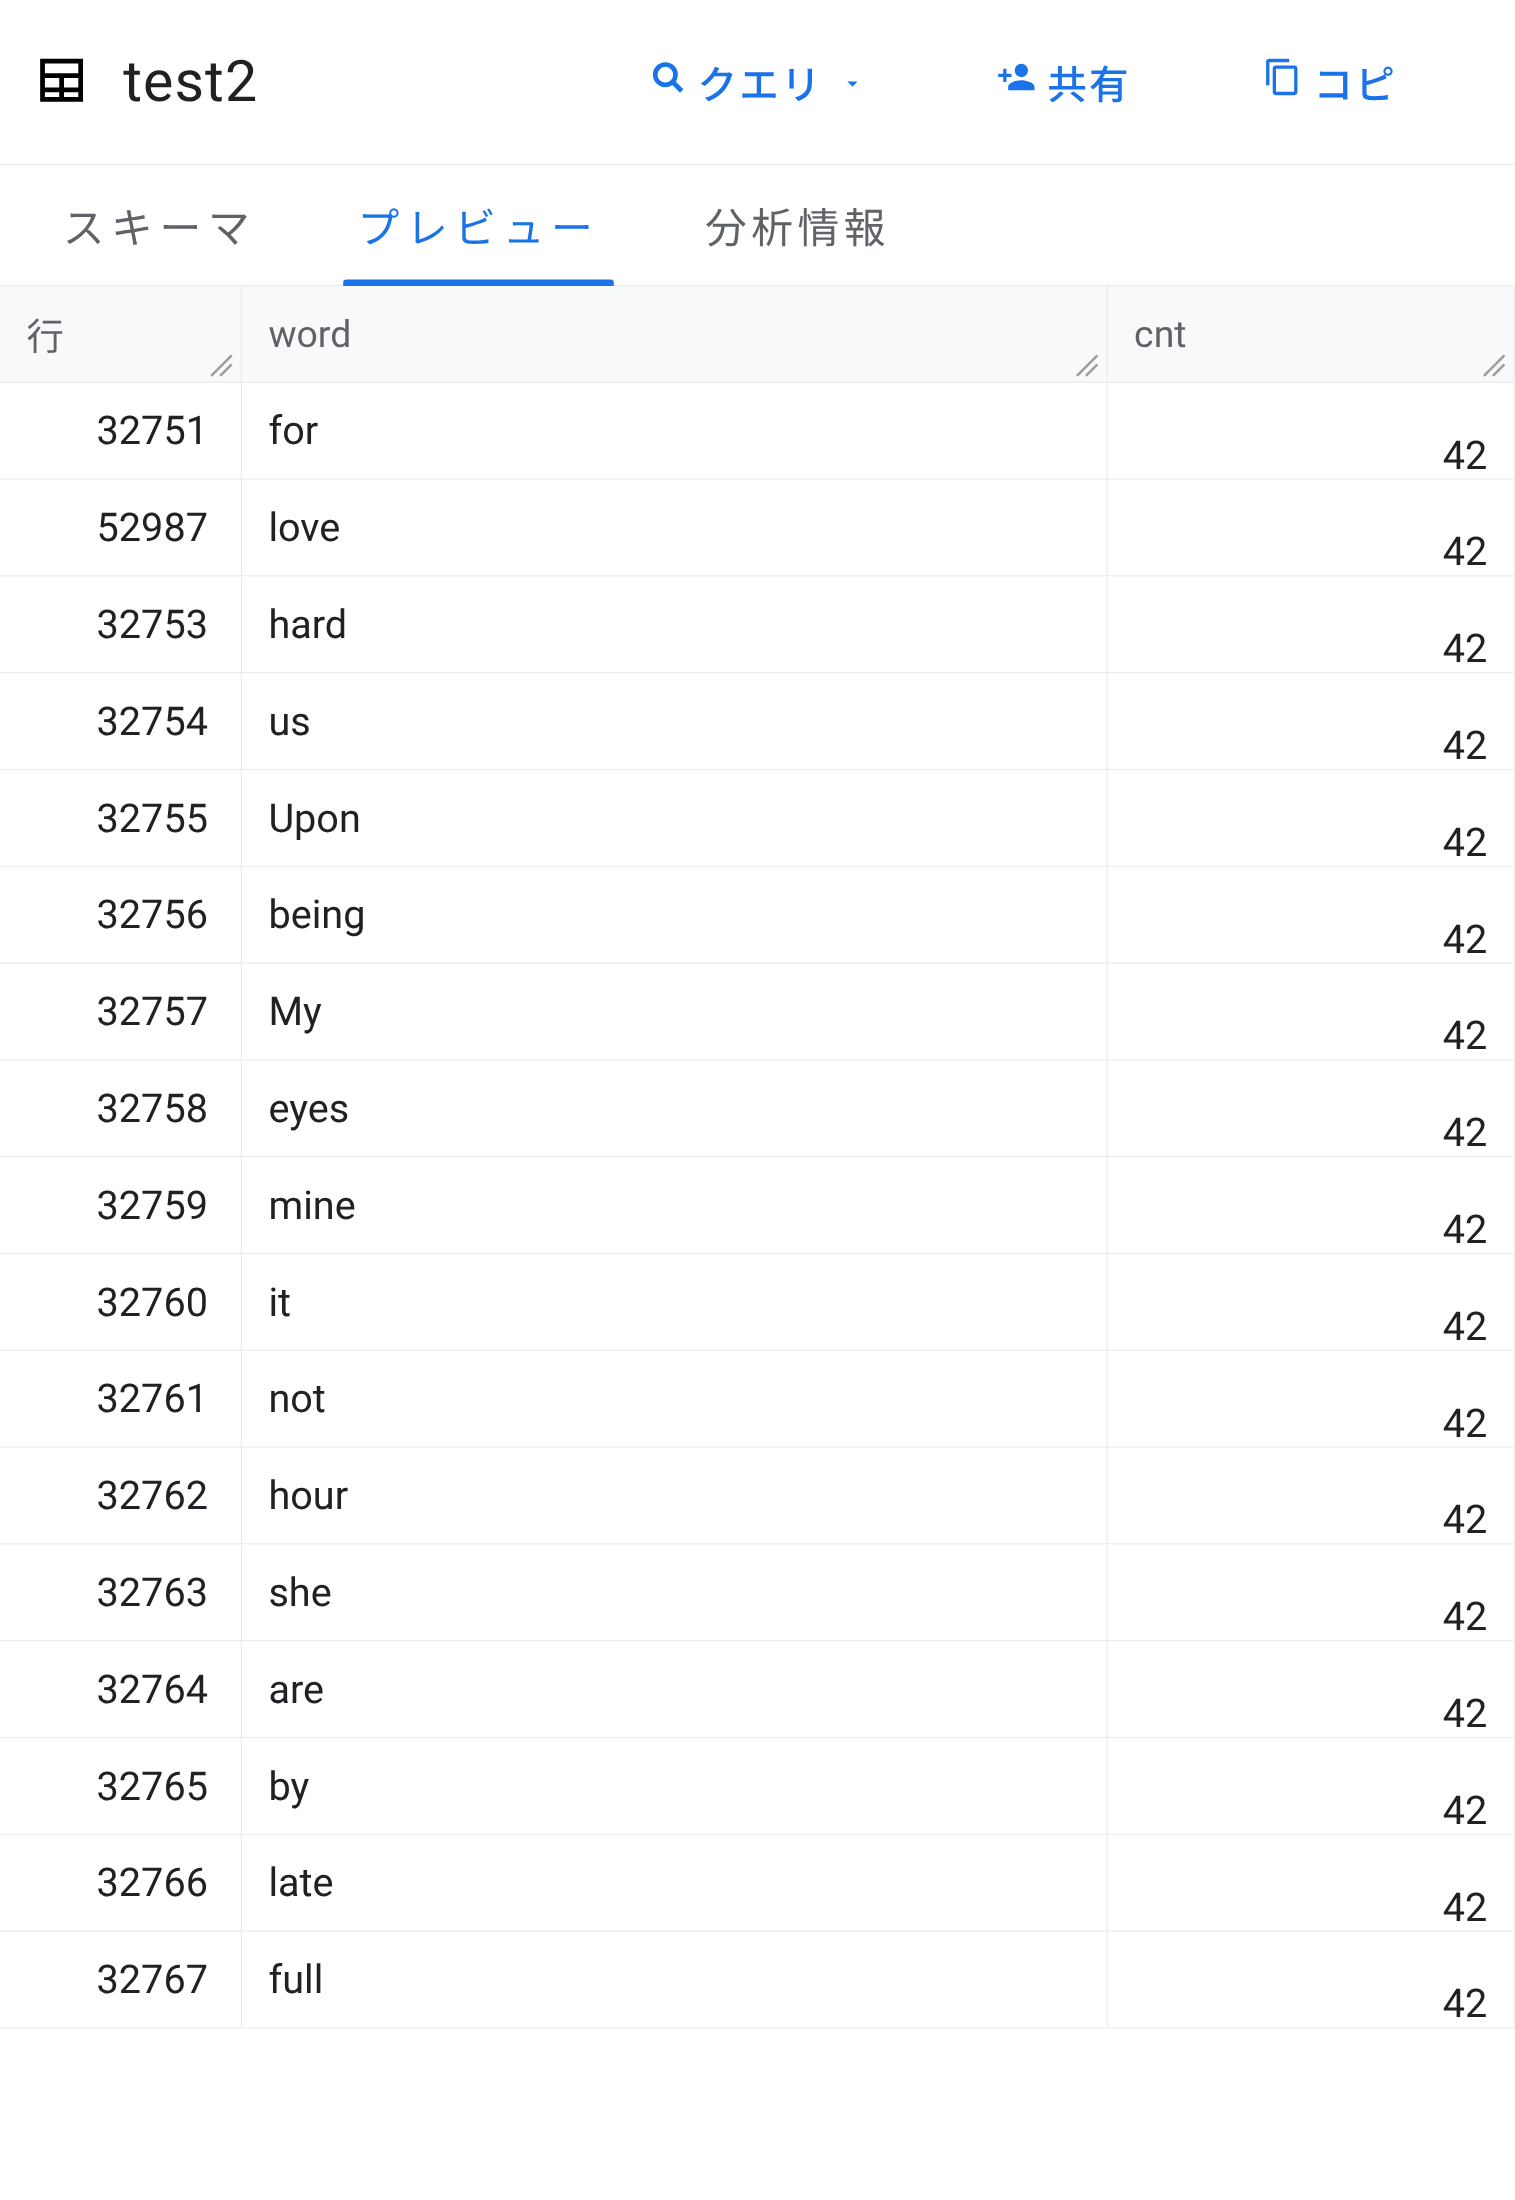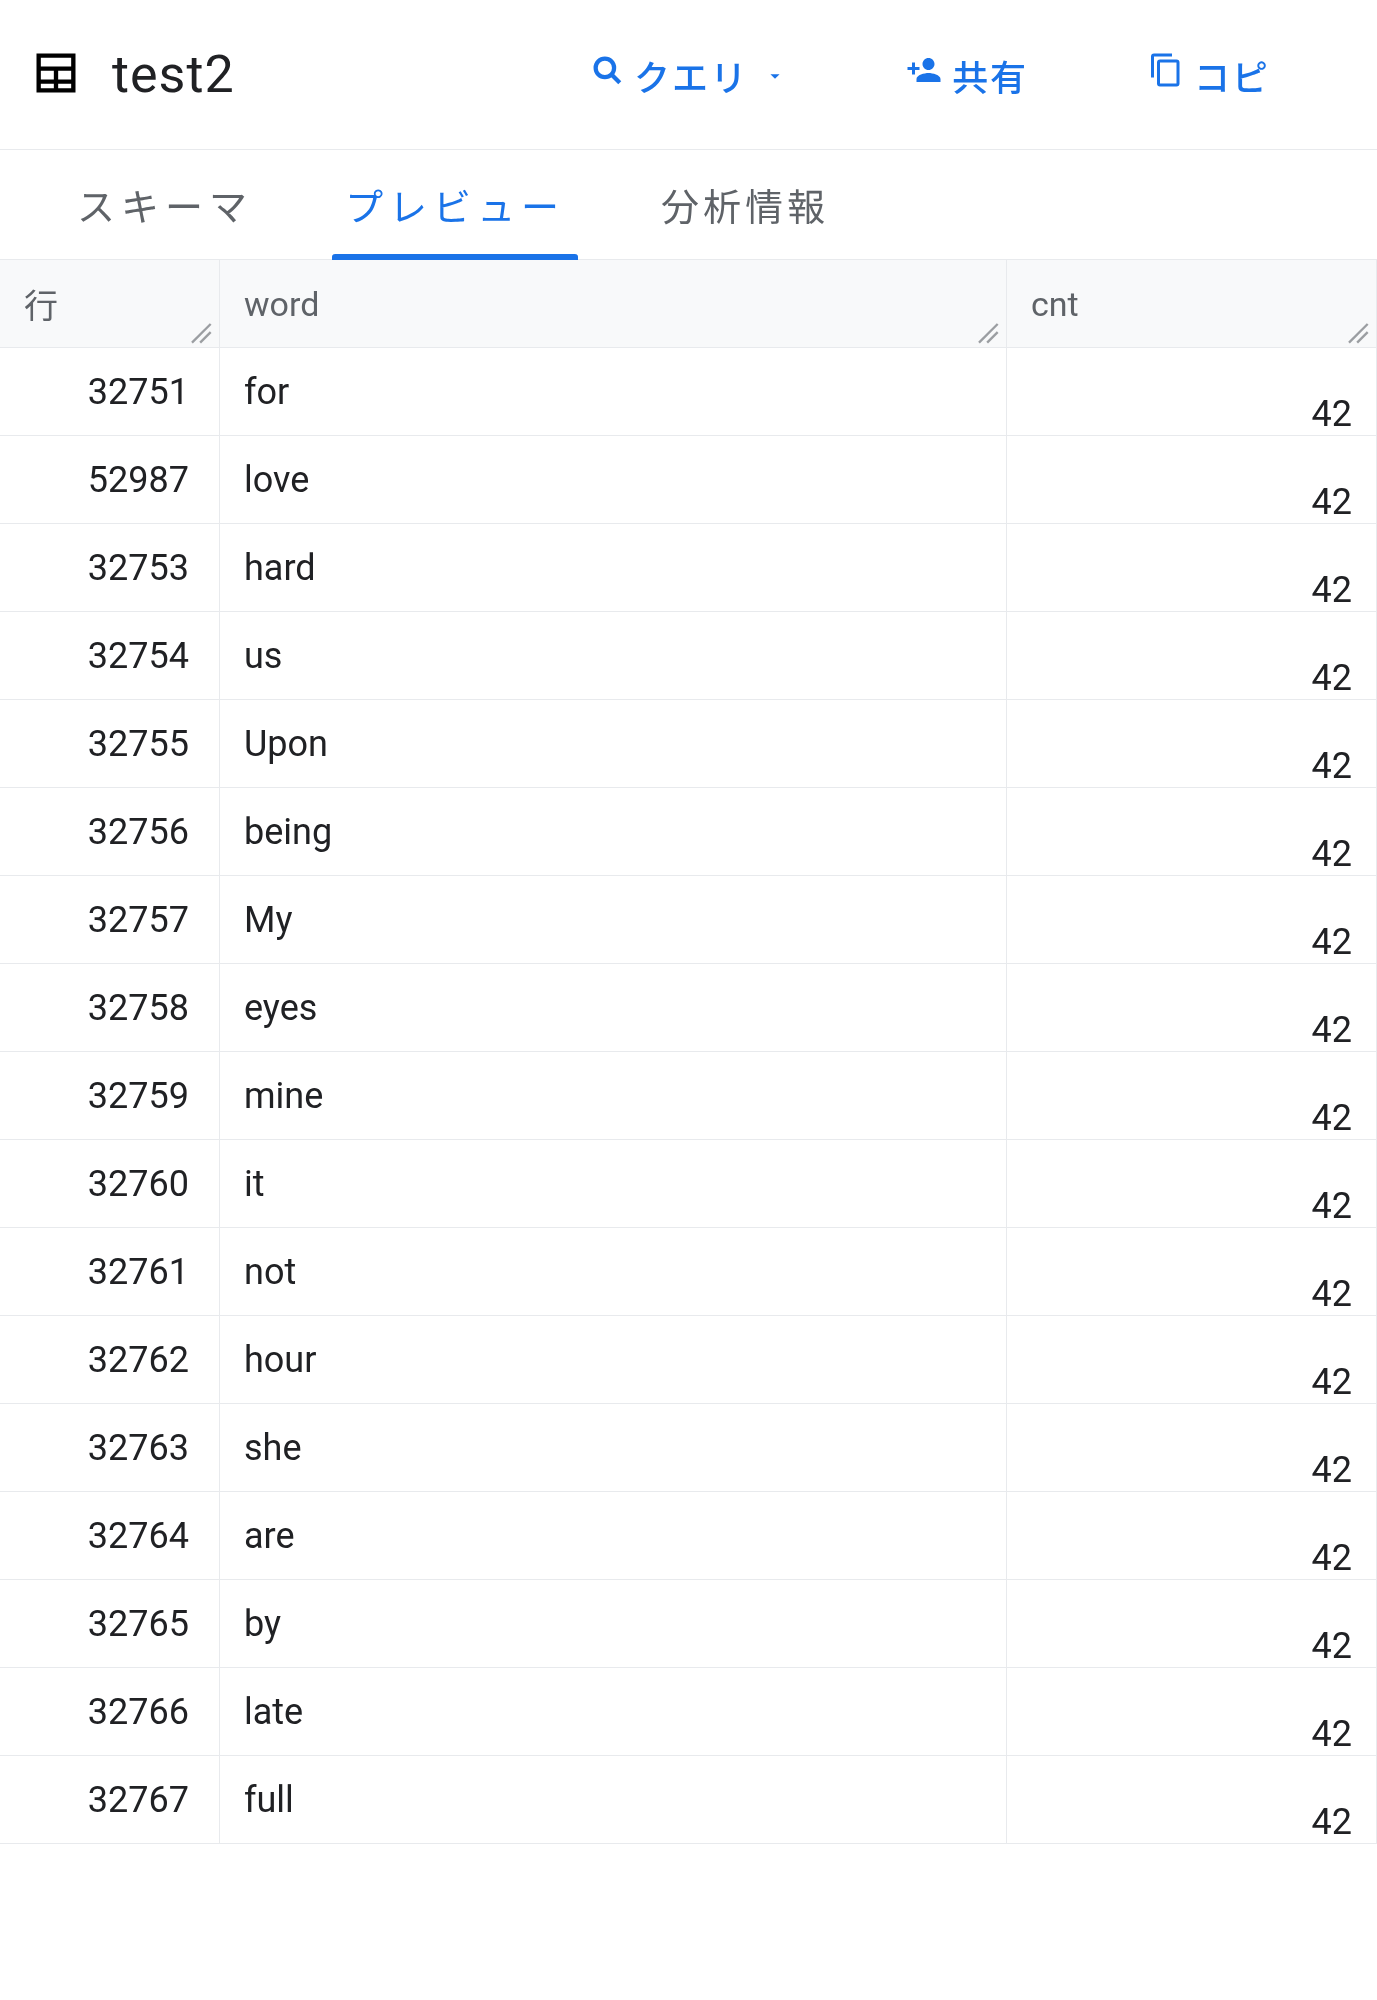--- a/index.html
+++ b/index.html
@@ -36,21 +36,20 @@
     .header-action .ic svg { width: 36px; height: 36px; fill: #1a73e8; }
     .header-action.query .ic svg { width: 34px; height: 34px; stroke: #1a73e8; stroke-width: 3; fill: none; }
     .header-action .caret svg { width: 22px; height: 22px; fill: #1a73e8; margin-left: 6px; }
 
     
     .tabs {
       display: flex;
       align-items: flex-end;
       height: 110px;
       border-bottom: 1px solid #e8eaed;
-      padding-left: 20px;
     }
     .tab {
       flex: 0 0 auto;
       padding: 0 28px;
       height: 100%;
       display: flex; align-items: center; justify-content: center;
       font-size: 38px;
       color: #5f6368;
       letter-spacing: 6px;
       cursor: pointer;

